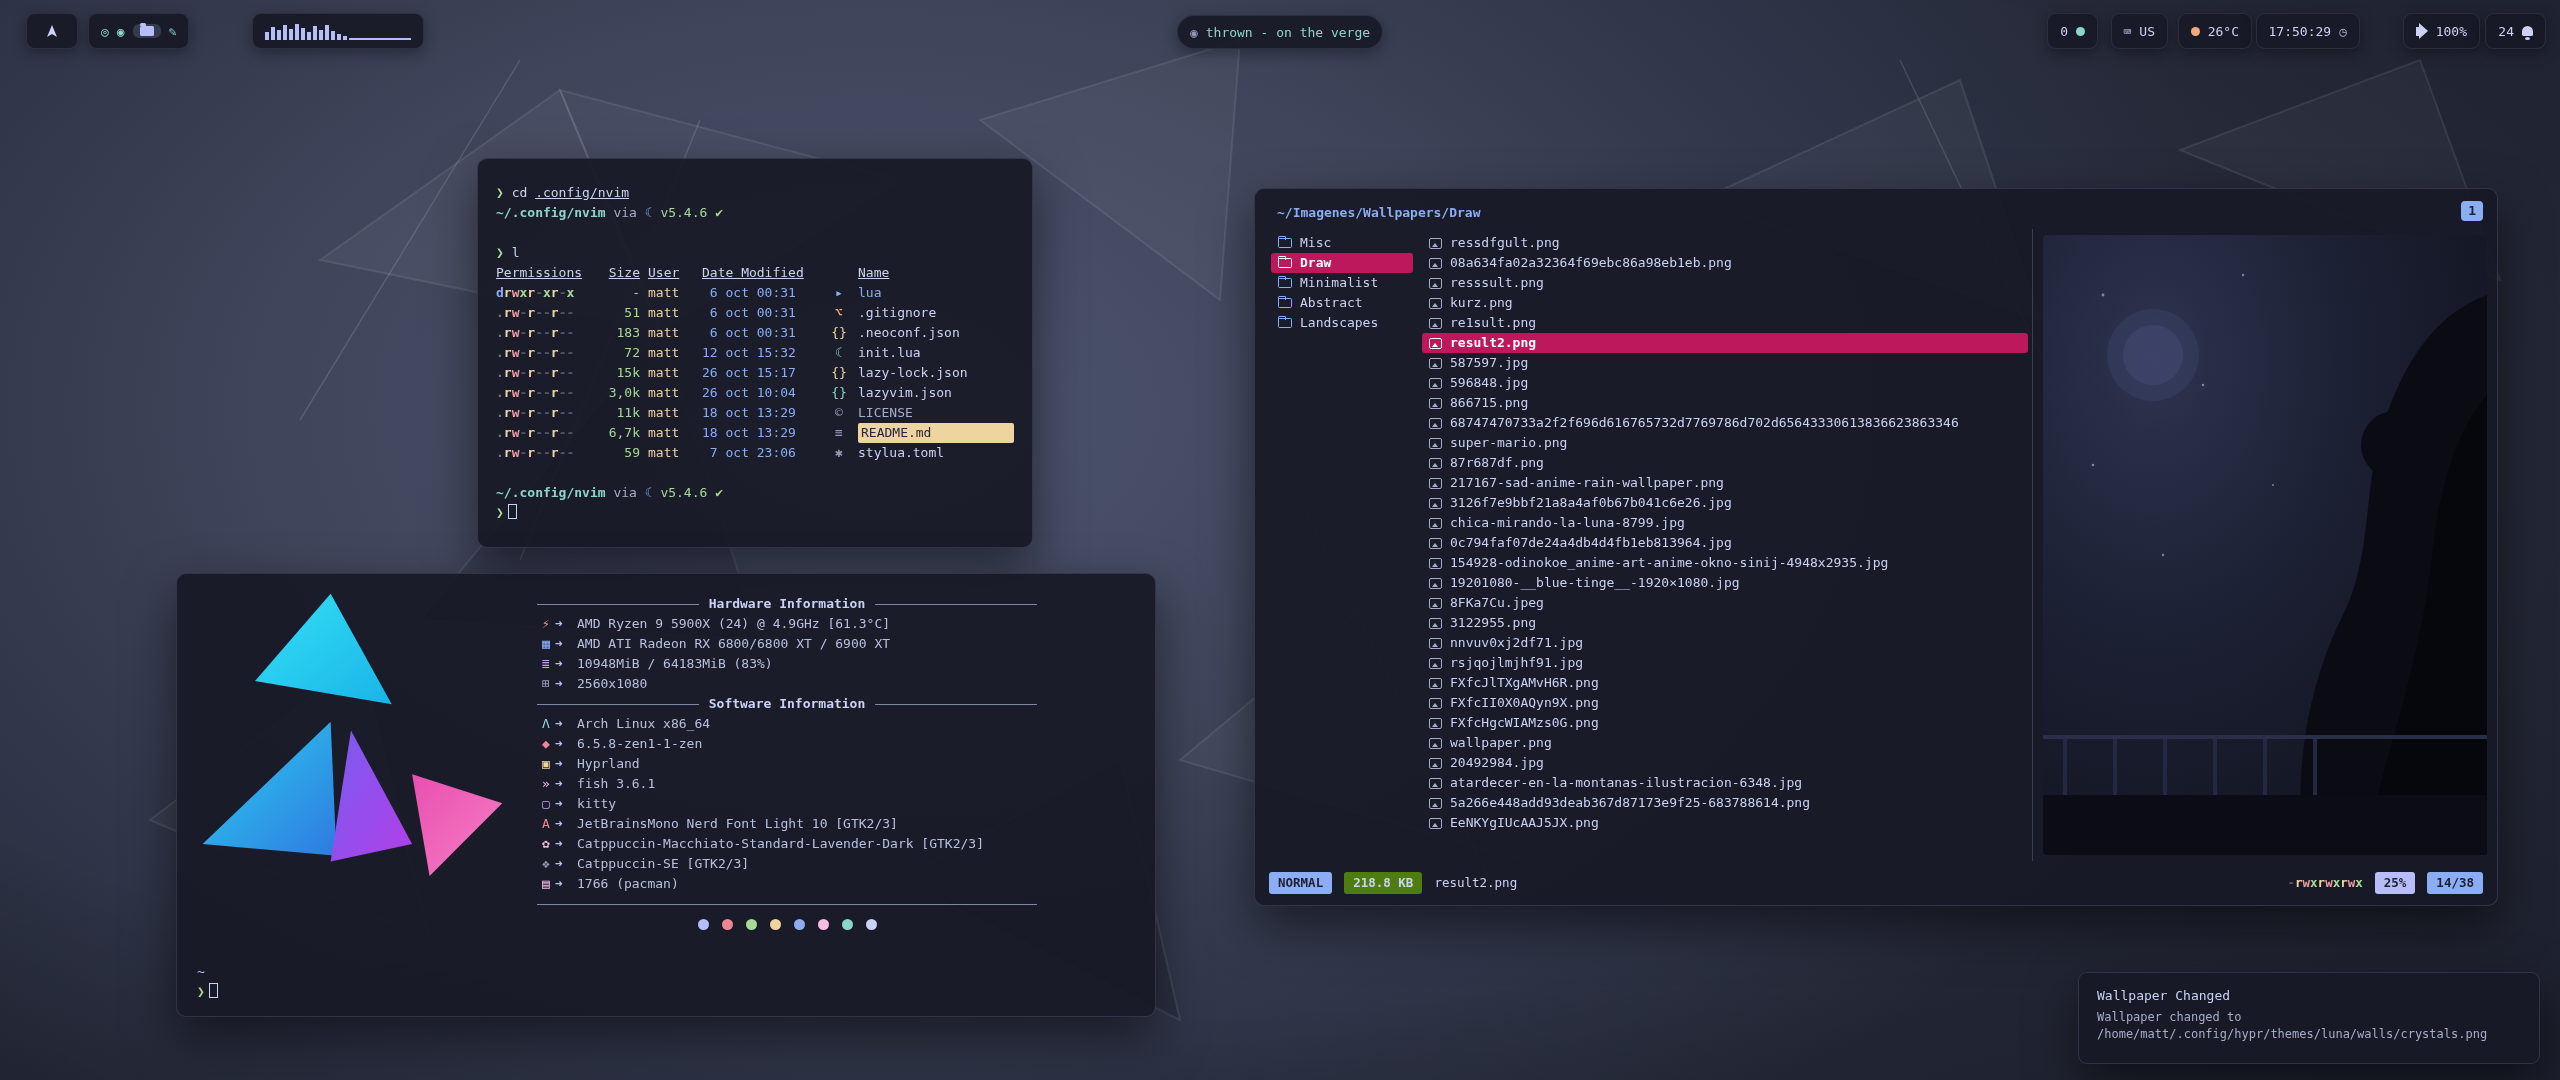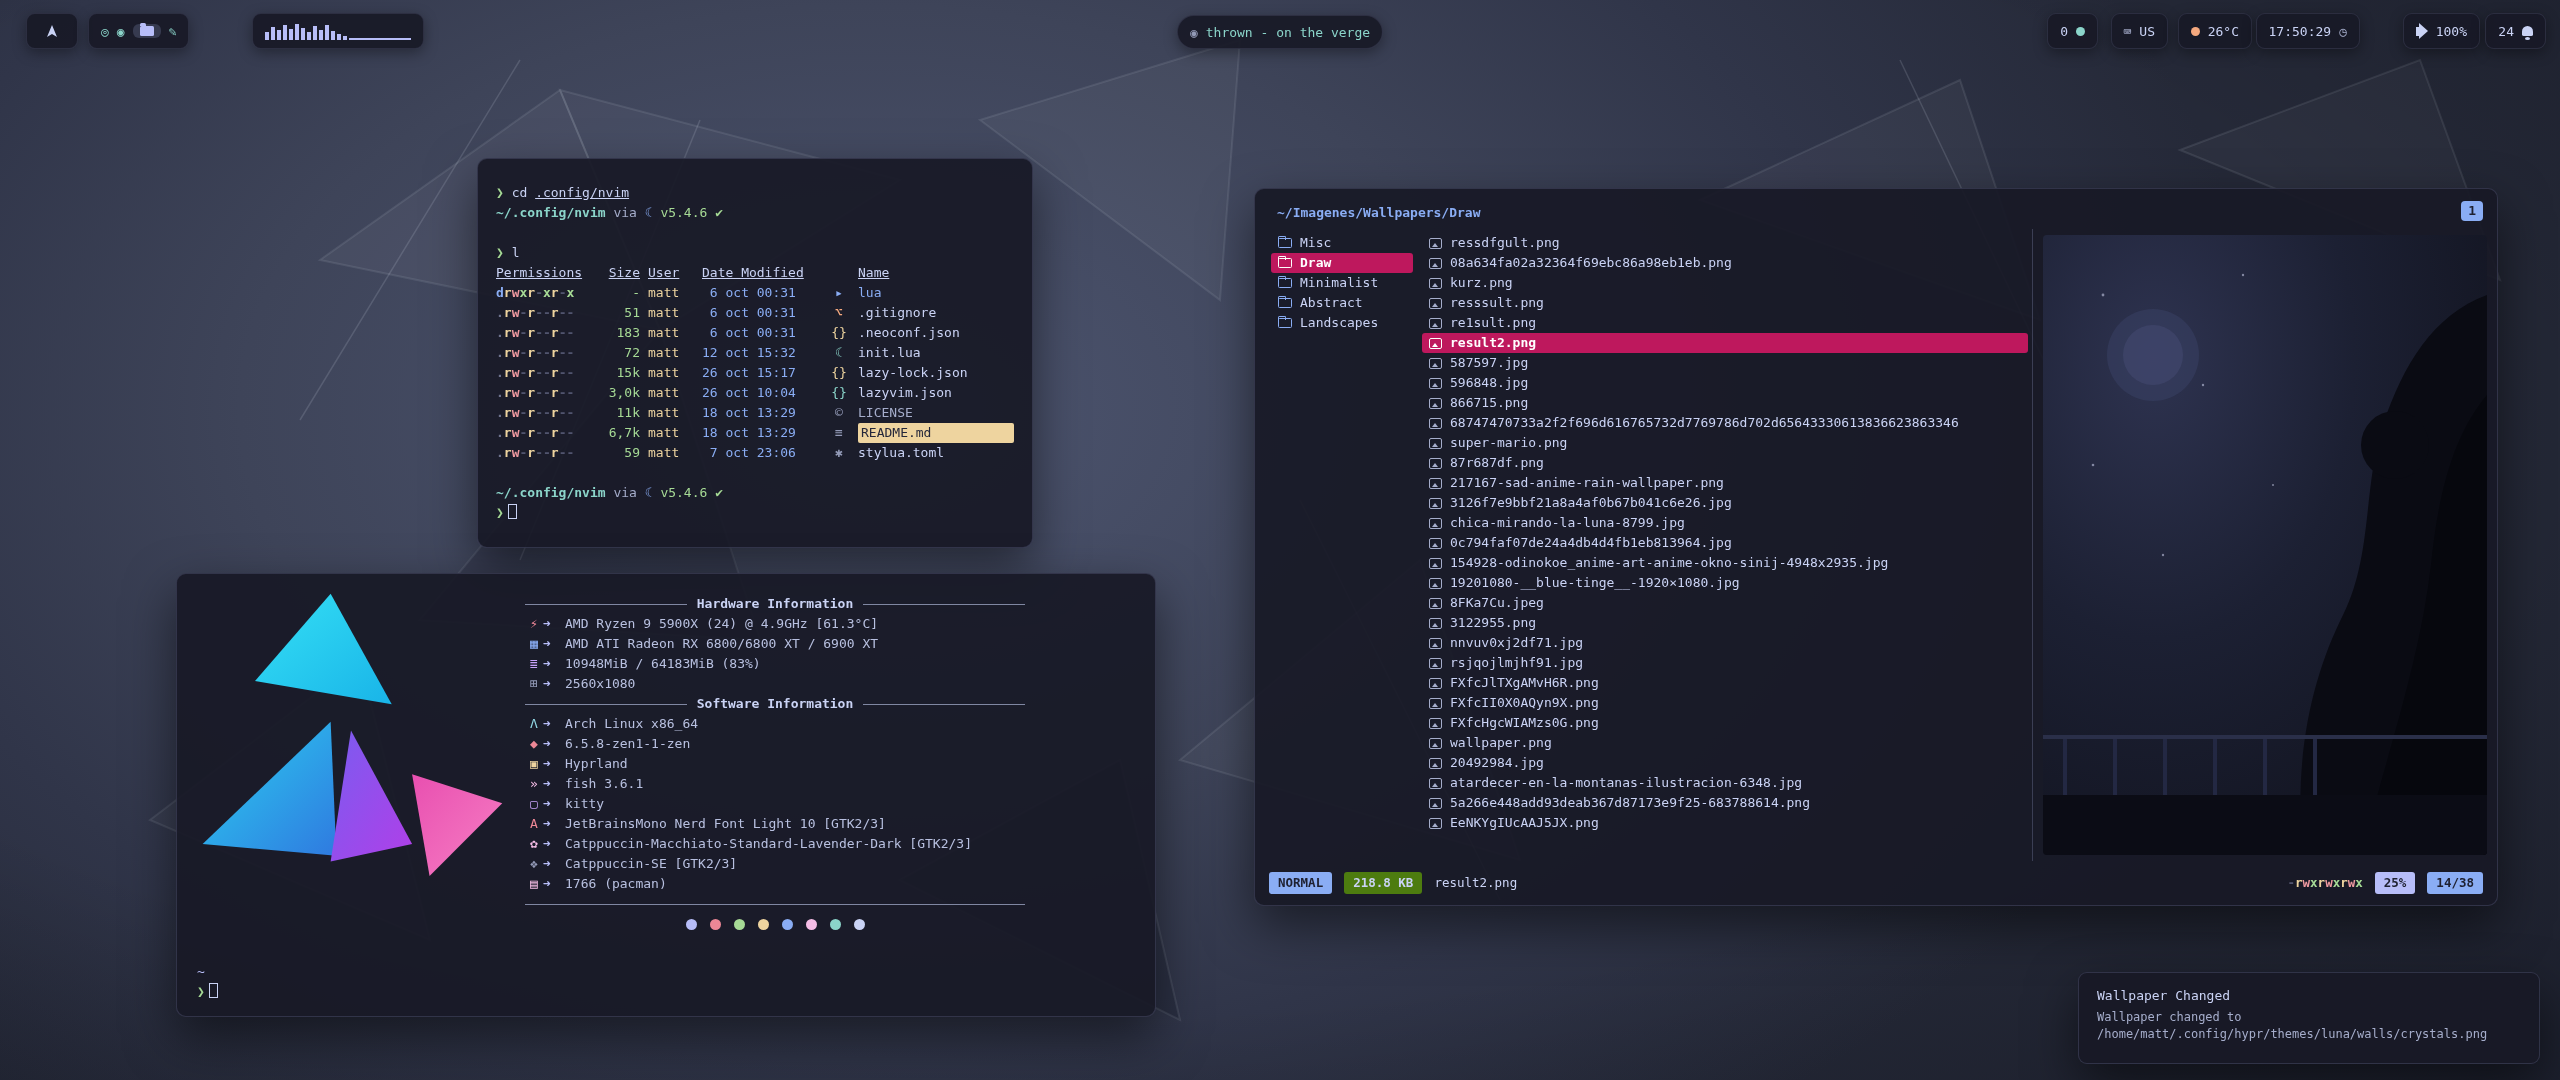--- a/index.html
+++ b/index.html
@@ -45,21 +45,21 @@
   .ls-row,.ls-head{display:grid;grid-template-columns:92px 44px 46px 118px 22px 1fr;column-gap:8px;height:20px;align-items:center}
   .ls-head span{text-decoration:underline;color:#cad3f5}
   .ls-size{text-align:right;color:#a6da95}
   .ls-head .ls-size{color:#cad3f5}
   .ls-user{color:#eed49f}
   .ls-date{color:#8aadf4;white-space:pre}
   .ls-ic{text-align:center}
   .cursor-hollow{display:inline-block;width:9px;height:15px;border:1px solid #cad3f5;vertical-align:-2px;margin-left:4px}
   
   #fetch{left:176px;top:573px;width:980px;height:444px}
-  .f-info{position:absolute;left:348px;top:20px;width:500px;color:#b8c0e0}
+  .f-info{position:absolute;left:360px;top:20px;width:500px;color:#b8c0e0}
   .sect{display:flex;align-items:center;gap:10px;height:20px;color:#cad3f5;font-weight:bold}
   .sect::before,.sect::after{content:'';flex:1;border-top:1px solid #8087a2}
   .f-line{display:flex;height:20px;align-items:center}
   .f-ic{width:18px;text-align:center;flex:0 0 18px}
   .f-ar{width:22px;color:#b7bdf8;flex:0 0 22px}
   .f-rule{border-top:1px solid #8087a2;height:1px;margin-top:10px}
   .dots{display:flex;gap:13px;justify-content:center;margin-top:14px}
   .dots span{width:11px;height:11px;border-radius:50%}
   .f-prompt{position:absolute;left:20px;bottom:14px}
   
@@ -444,25 +444,25 @@
   <div class="fm-row">
       <span class="img-icon"></span>
       <span class="nm">ressdfgult.png</span>
     </div>
       <div class="fm-row">
       <span class="img-icon"></span>
       <span class="nm">08a634fa02a32364f69ebc86a98eb1eb.png</span>
     </div>
       <div class="fm-row">
       <span class="img-icon"></span>
+      <span class="nm">resssult.png</span>
+    </div>
+      <div class="fm-row">
+      <span class="img-icon"></span>
       <span class="nm">kurz.png</span>
-    </div>
-      <div class="fm-row">
-      <span class="img-icon"></span>
-      <span class="nm">resssult.png</span>
     </div>
       <div class="fm-row">
       <span class="img-icon"></span>
       <span class="nm">re1sult.png</span>
     </div>
       <div class="fm-row selected">
       <span class="img-icon"></span>
       <span class="nm">result2.png</span>
     </div>
       <div class="fm-row">

